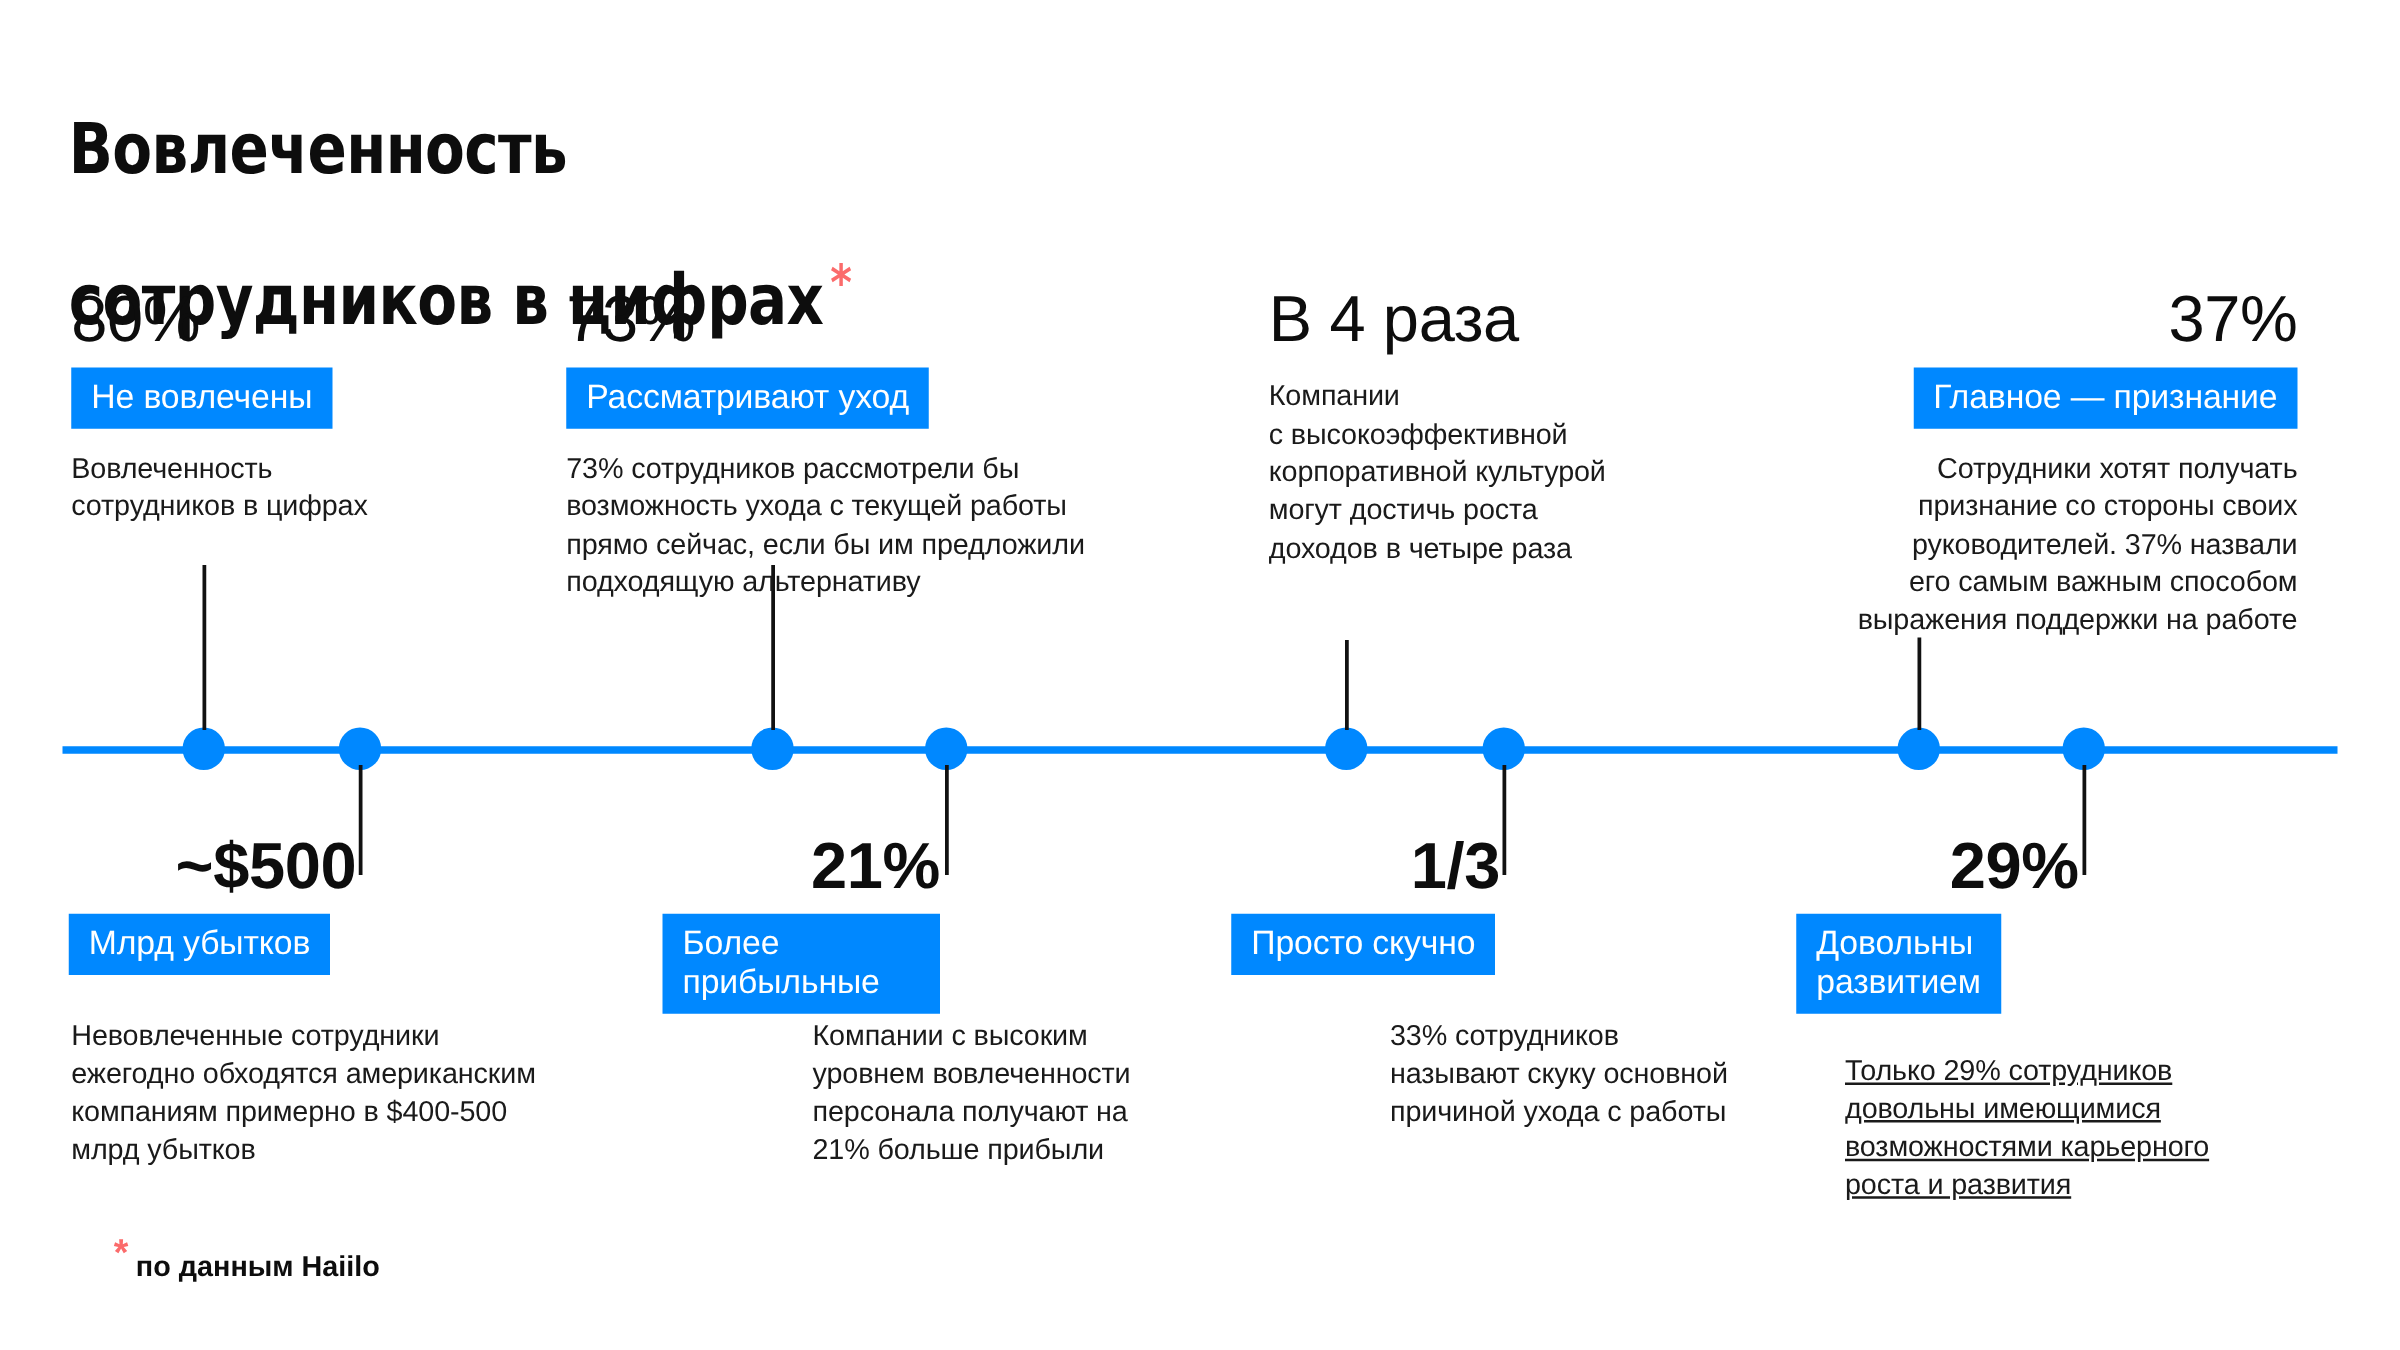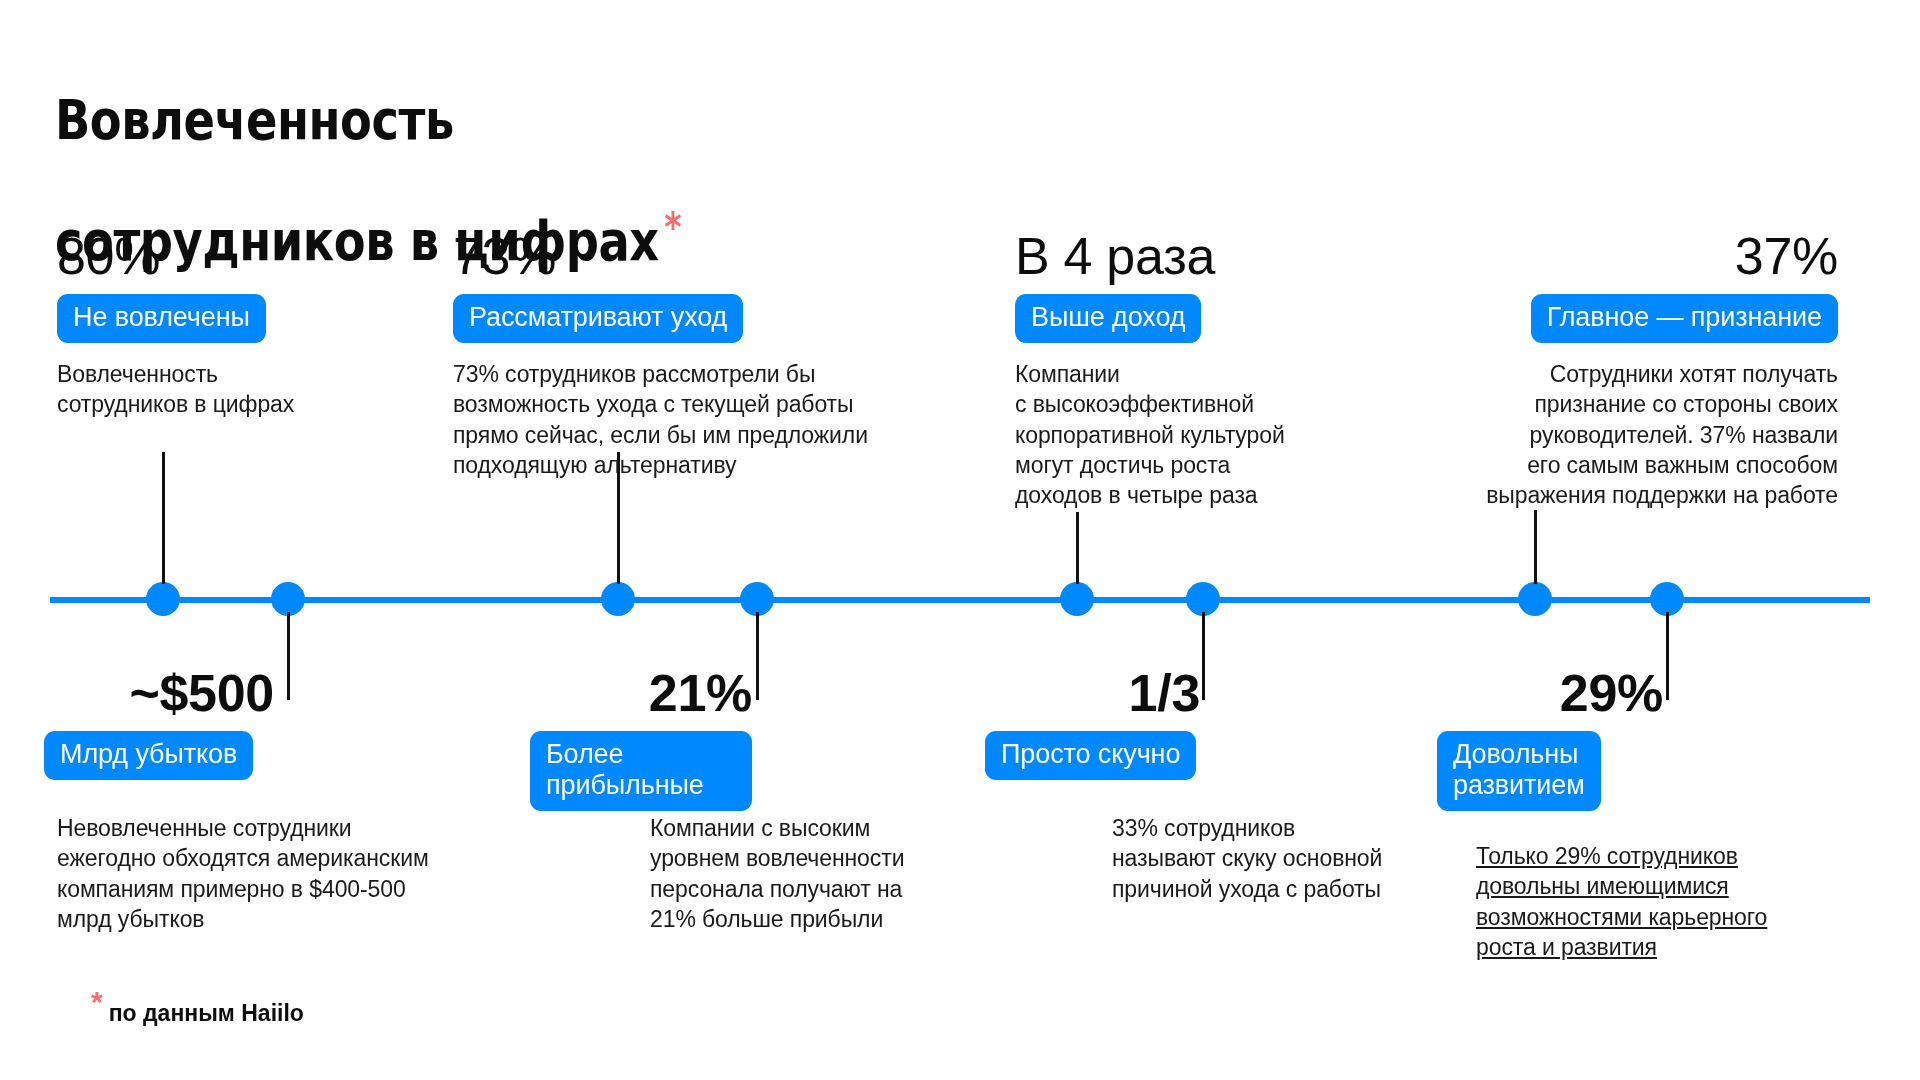--- a/index.html
+++ b/index.html
@@ -68,21 +68,21 @@
     letter-spacing:-0.3px;
   }
   .value.bold{font-weight:700;}
   .badge{
     display:inline-block;
     background:#0088FF;
     color:#ffffff;
     font-size:27px;
     line-height:1.14;
     padding:8px 16px 10px 16px;
-    border-radius:11px;
+    border-radius:0;
     margin-top:9px;
     white-space:pre-line;
     letter-spacing:-0.1px;
   }
   .desc{
     margin-top:16px;
     font-size:23px;
     line-height:1.32;
     color:#1a1a1a;
     white-space:pre-line;
@@ -145,39 +145,38 @@
     <div class="value">73%</div>
     <div class="badge">Рассматривают уход</div>
     <div class="desc">73% сотрудников рассмотрели бы
 возможность ухода с текущей работы
 прямо сейчас, если бы им предложили
 подходящую альтернативу</div>
   </div>
 
   <div class="card above" style="left:1015px; top:228px; width:330px;">
     <div class="value">В 4 раза</div>
-    <div class="badge">Выше доход</div>
     <div class="desc">Компании
 с высокоэффективной
 корпоративной культурой
 могут достичь роста
 доходов в четыре раза</div>
   </div>
 
   <div class="card above" style="left:1428px; top:228px; width:410px;text-align:right;">
     <div class="value">37%</div>
     <div class="badge">Главное — признание</div>
     <div class="desc">Сотрудники хотят получать
 признание со стороны своих
 руководителей. 37% назвали
 его самым важным способом
 выражения поддержки на работе</div>
   </div>
 
-  <div class="card below" style="left:44px; top:665px; width:230px;">
+  <div class="card below" style="left:55px; top:665px; width:230px;">
     <div class="valrow"><span class="value bold">~$500</span></div>
     <div class="badge">Млрд убытков</div>
   </div>
   <div class="desc card" style="left:57px; top:797px; width:440px;">Невовлеченные сотрудники
 ежегодно обходятся американским
 компаниям примерно в $400-500
 млрд убытков</div>
 
   <div class="card below" style="left:530px; top:665px; width:222px;">
     <div class="valrow"><span class="value bold">21%</span></div>

